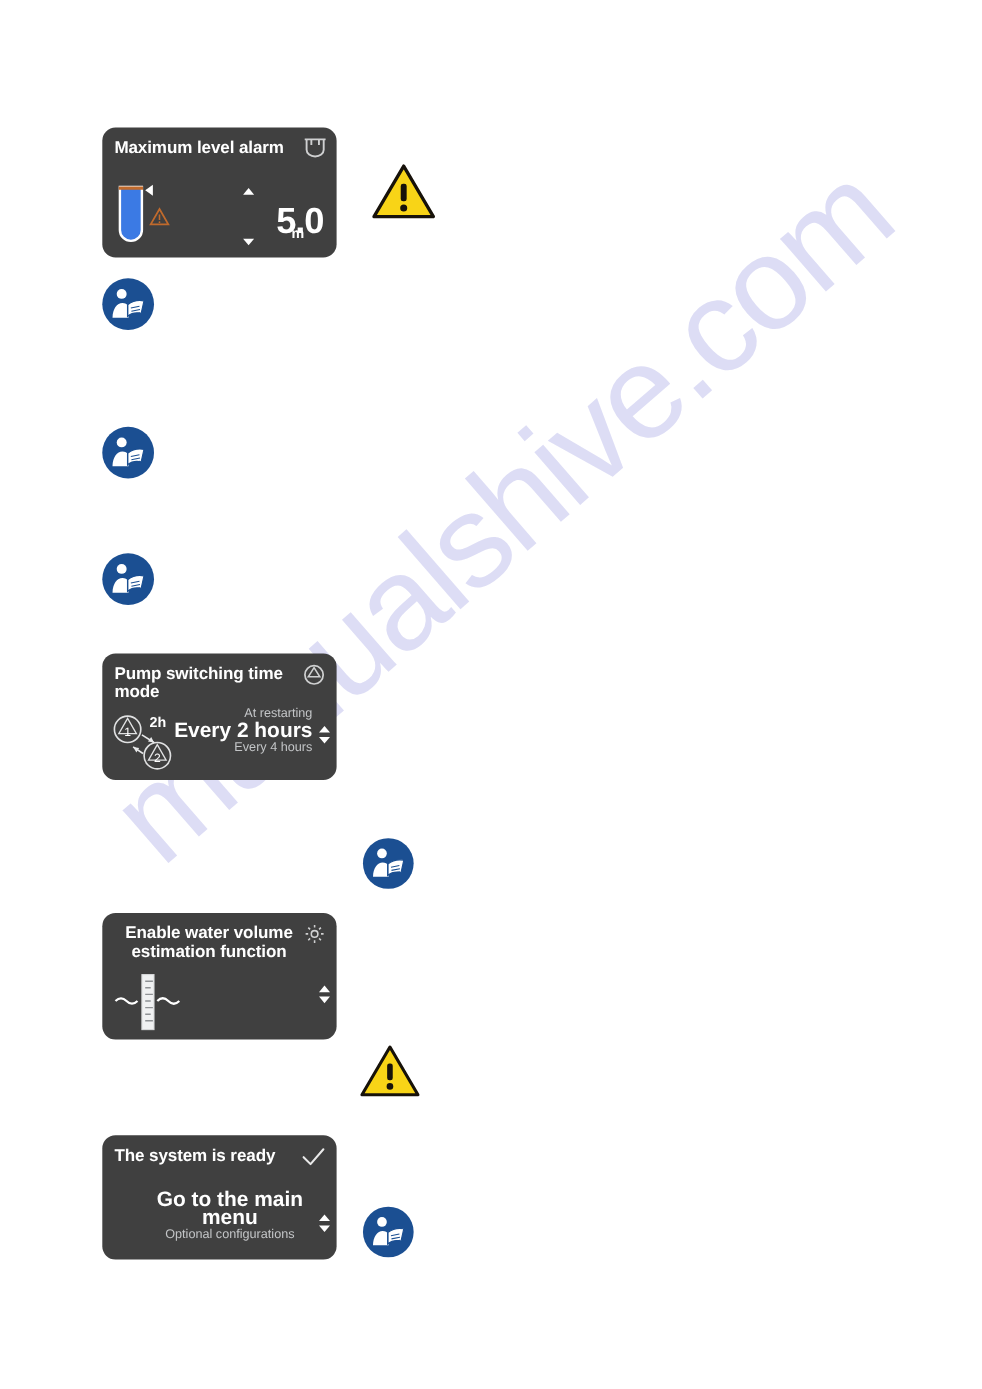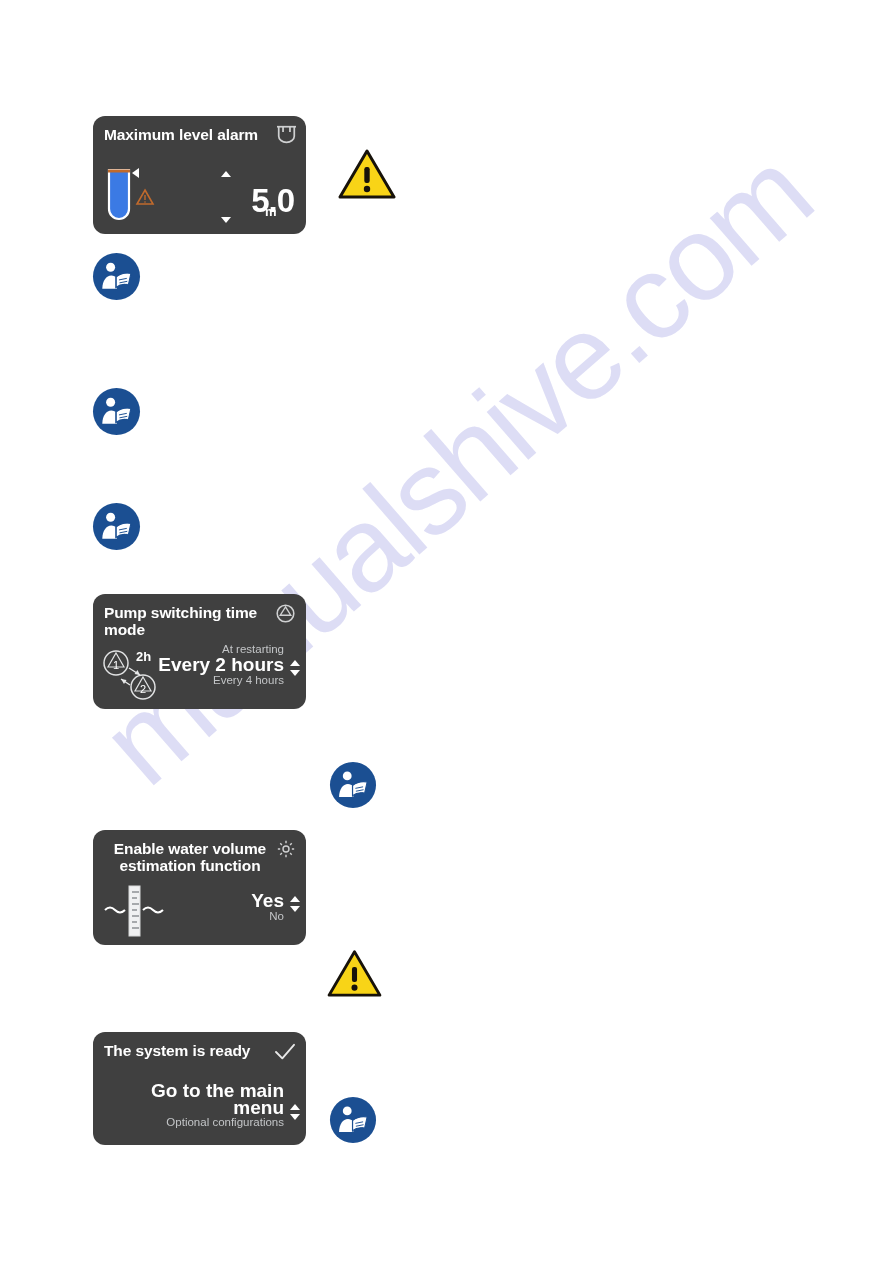--- a/index.html
+++ b/index.html
@@ -229,41 +229,37 @@
         <line x1="29" y1="28" x2="34" y2="28"></line>
         <line x1="29" y1="34" x2="36" y2="34"></line>
         <line x1="29" y1="40" x2="34" y2="40"></line>
         <line x1="29" y1="46" x2="36" y2="46"></line>
       </g>
       <path d="M2 28 q5 -5 10 0 t10 0" fill="none" stroke="#ffffff" stroke-width="2"></path>
       <path d="M40 28 q5 -5 10 0 t10 0" fill="none" stroke="#ffffff" stroke-width="2"></path>
     </svg>
   </div>
 
-  <div class="opt-stack" style="right:22px; top:62px; width:150px;">
-    <div class="opt-sel">Yes</div>
-    <div class="opt-dim">No</div>
-  </div>
 
   <div class="spinner" style="right:6px; top:66px;">
     <div class="tri up"></div>
     <div class="tri dn"></div>
   </div>
 </div>
 
 <div class="panel" style="left:93px; top:1032px; width:213px; height:113px;">
   <div class="panel-title" style="width:180px;">The system is ready</div>
 
   <div class="panel-corner-icon" style="right:10px; top:11px; width:22px; height:18px;">
     <svg viewBox="0 0 24 20">
       <path d="M2 10 L9 17 L22 2" fill="none" stroke="#ffffff" stroke-width="2.1" stroke-linecap="round" stroke-linejoin="round"></path>
     </svg>
   </div>
 
-  <div class="opt-stack" style="right:22px; top:50px; width:150px;">
+  <div class="opt-stack" style="right:22px; top:50px; width:150px;text-align:center;">
     <div class="opt-sel" style="line-height:17px;">Go to the main menu</div>
     <div class="opt-dim" style="line-height:13px;">Optional configurations</div>
   </div>
 
   <div class="spinner" style="right:6px; top:72px;">
     <div class="tri up"></div>
     <div class="tri dn"></div>
   </div>
 </div>
 

